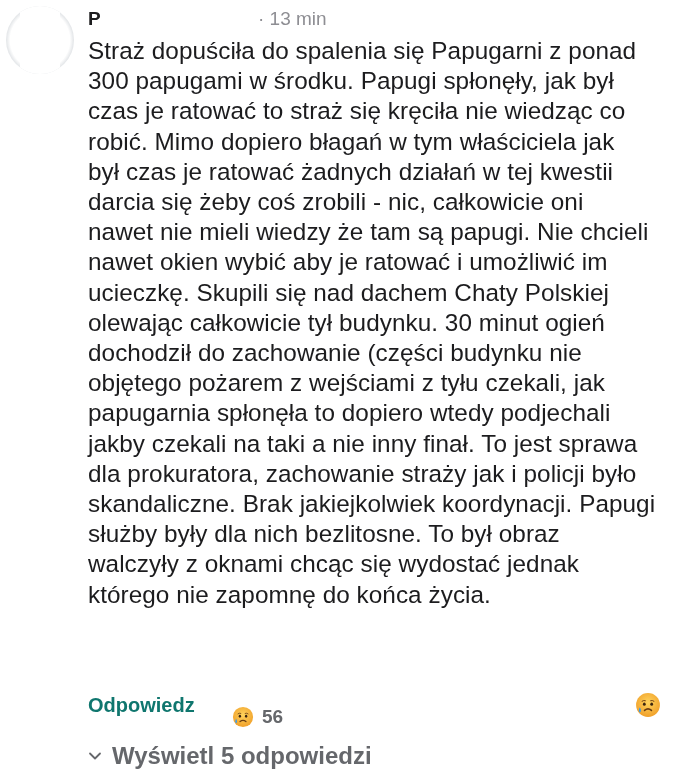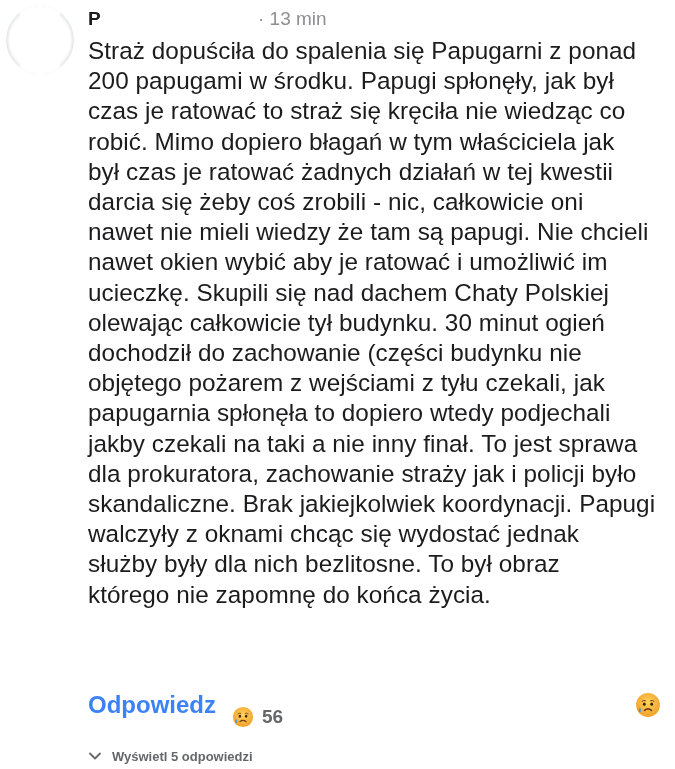--- a/index.html
+++ b/index.html
@@ -67,23 +67,23 @@
     .actions {
       position: absolute;
       left: 88px;
       top: 690px;
       width: 580px;
       height: 30px;
       display: flex;
       align-items: center;
     }
     .reply-button {
-      font-size: 24px;
-      font-weight: bold;
-      color: #3b82f6;
+      font-size: 20px;
+      font-weight: bold;
+      color: #0f766e;
       cursor: pointer;
       width: 144px;
     }
     .reaction {
       display: flex;
       align-items: center;
       gap: 8px;
       cursor: pointer;
       margin-top: 24px;
     }
@@ -109,58 +109,58 @@
       position: absolute;
       left: 88px;
       top: 743px;
       height: 26px;
       display: flex;
       align-items: center;
       gap: 10px;
       cursor: pointer;
     }
     .view-replies-label {
-      font-size: 13px;
+      font-size: 24px;
       font-weight: bold;
       color: #65676b;
     }
     .chevron {
       width: 14px;
       height: 14px;
     }
   </style>
 </head>
 <body>
 
 <div class="avatar"></div>
 
 <div class="header">
   <span class="username">P</span>
   <span class="timestamp">· 13 min</span>
 </div>
 
 <p class="comment-body">
   <span class="line">Straż dopuściła do spalenia się Papugarni z ponad</span>
-  <span class="line">200 papugami w środku. Papugi spłonęły, jak był</span>
+  <span class="line">300 papugami w środku. Papugi spłonęły, jak był</span>
   <span class="line">czas je ratować to straż się kręciła nie wiedząc co</span>
   <span class="line">robić. Mimo dopiero błagań w tym właściciela jak</span>
   <span class="line">był czas je ratować żadnych działań w tej kwestii</span>
   <span class="line">darcia się żeby coś zrobili - nic, całkowicie oni</span>
   <span class="line">nawet nie mieli wiedzy że tam są papugi. Nie chcieli</span>
   <span class="line">nawet okien wybić aby je ratować i umożliwić im</span>
   <span class="line">ucieczkę. Skupili się nad dachem Chaty Polskiej</span>
   <span class="line">olewając całkowicie tył budynku. 30 minut ogień</span>
   <span class="line">dochodził do zachowanie (części budynku nie</span>
   <span class="line">objętego pożarem z wejściami z tyłu czekali, jak</span>
   <span class="line">papugarnia spłonęła to dopiero wtedy podjechali</span>
   <span class="line">jakby czekali na taki a nie inny finał. To jest sprawa</span>
   <span class="line">dla prokuratora, zachowanie straży jak i policji było</span>
   <span class="line">skandaliczne. Brak jakiejkolwiek koordynacji. Papugi</span>
+  <span class="line">służby były dla nich bezlitosne. To był obraz</span>
   <span class="line">walczyły z oknami chcąc się wydostać jednak</span>
-  <span class="line">służby były dla nich bezlitosne. To był obraz</span>
   <span class="line">którego nie zapomnę do końca życia.</span>
 </p>
 
 <div class="actions">
   <span class="reply-button">Odpowiedz</span>
   <span class="reaction">
     <svg class="emoji" viewBox="0 0 24 24">
       <defs>
         <radialGradient id="faceGrad1" cx="50%" cy="40%" r="60%">
           <stop offset="0%" stop-color="#ffd35c"></stop>

